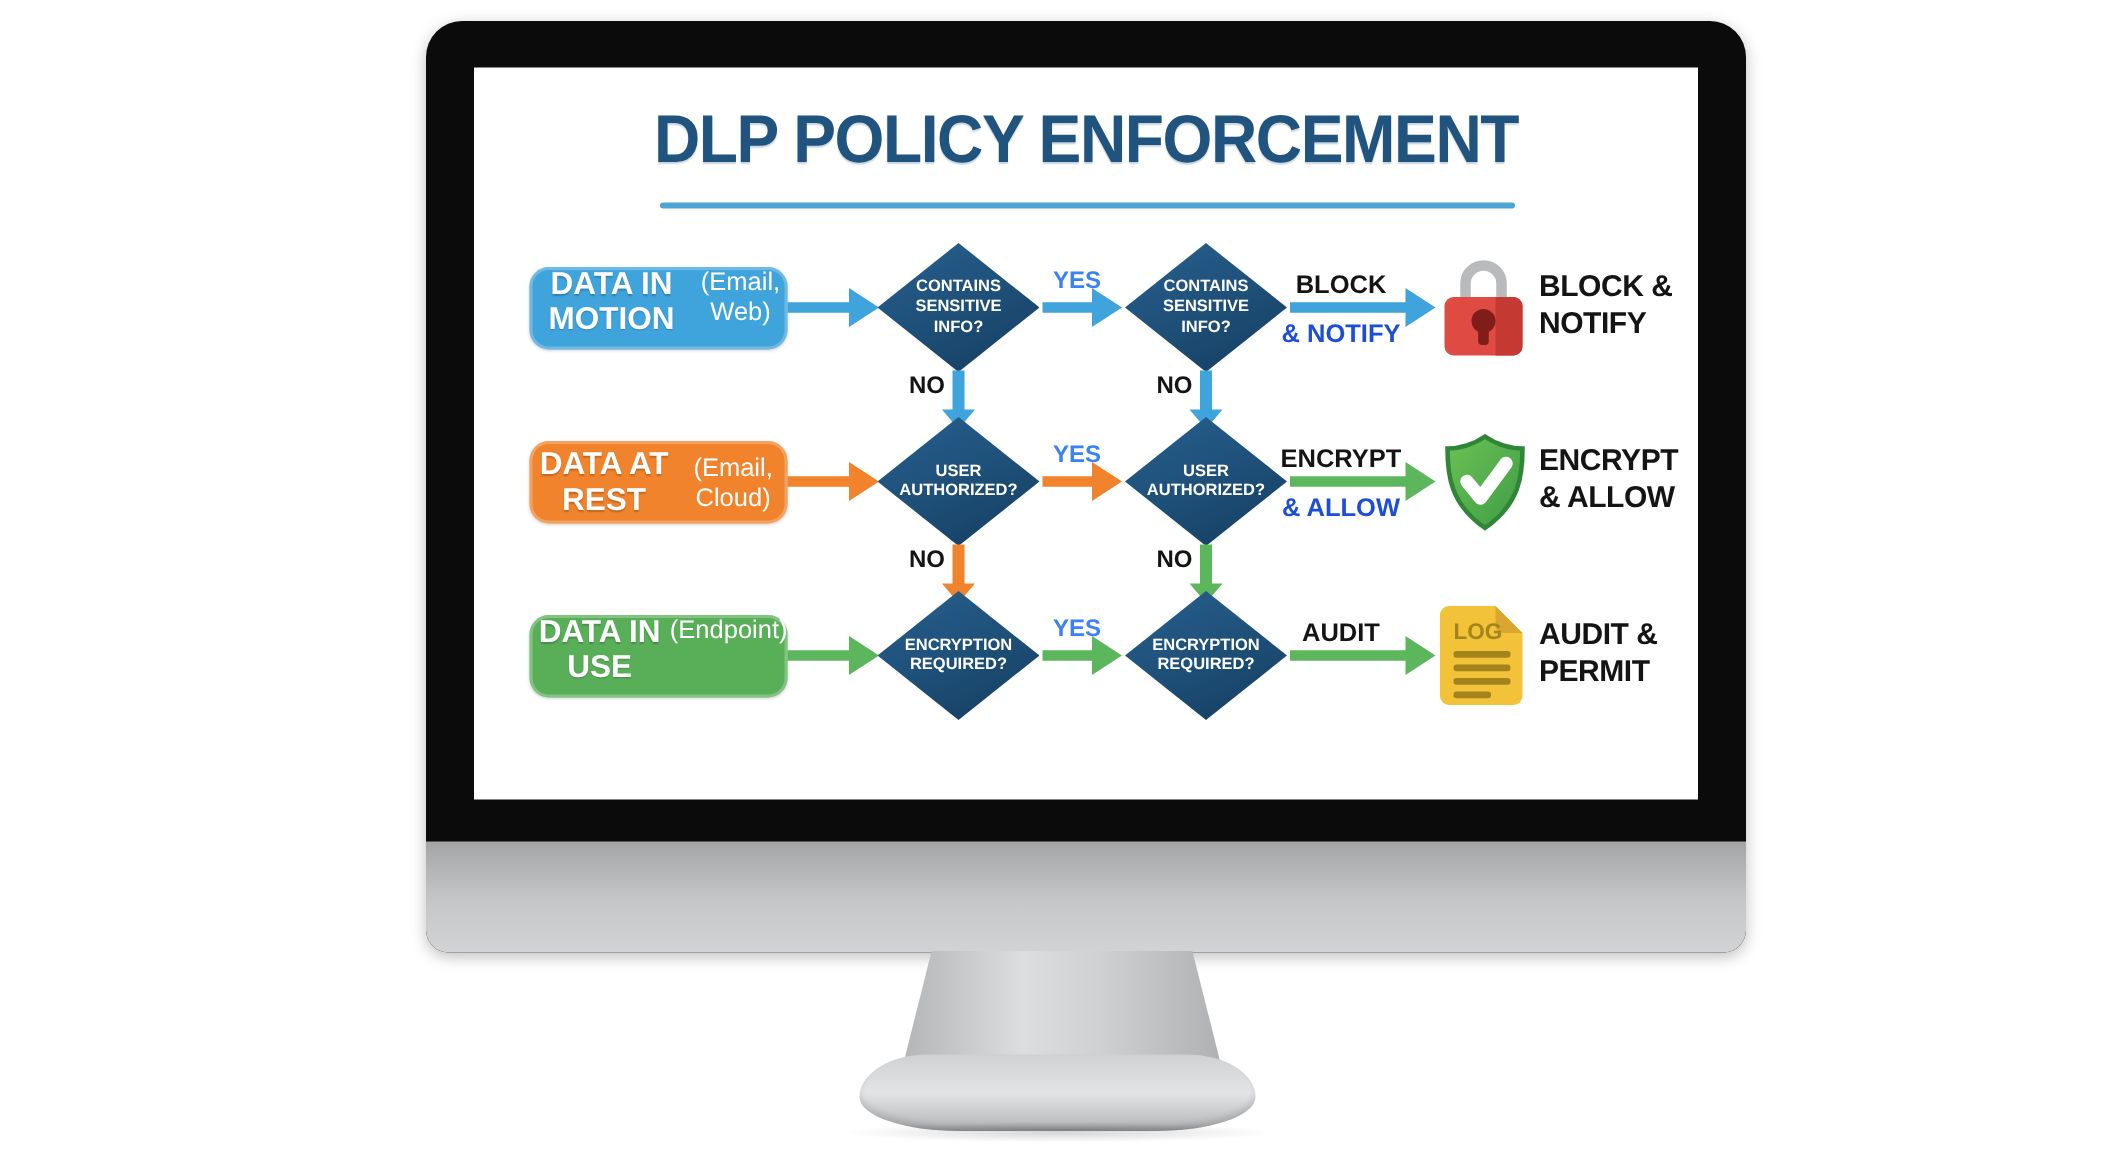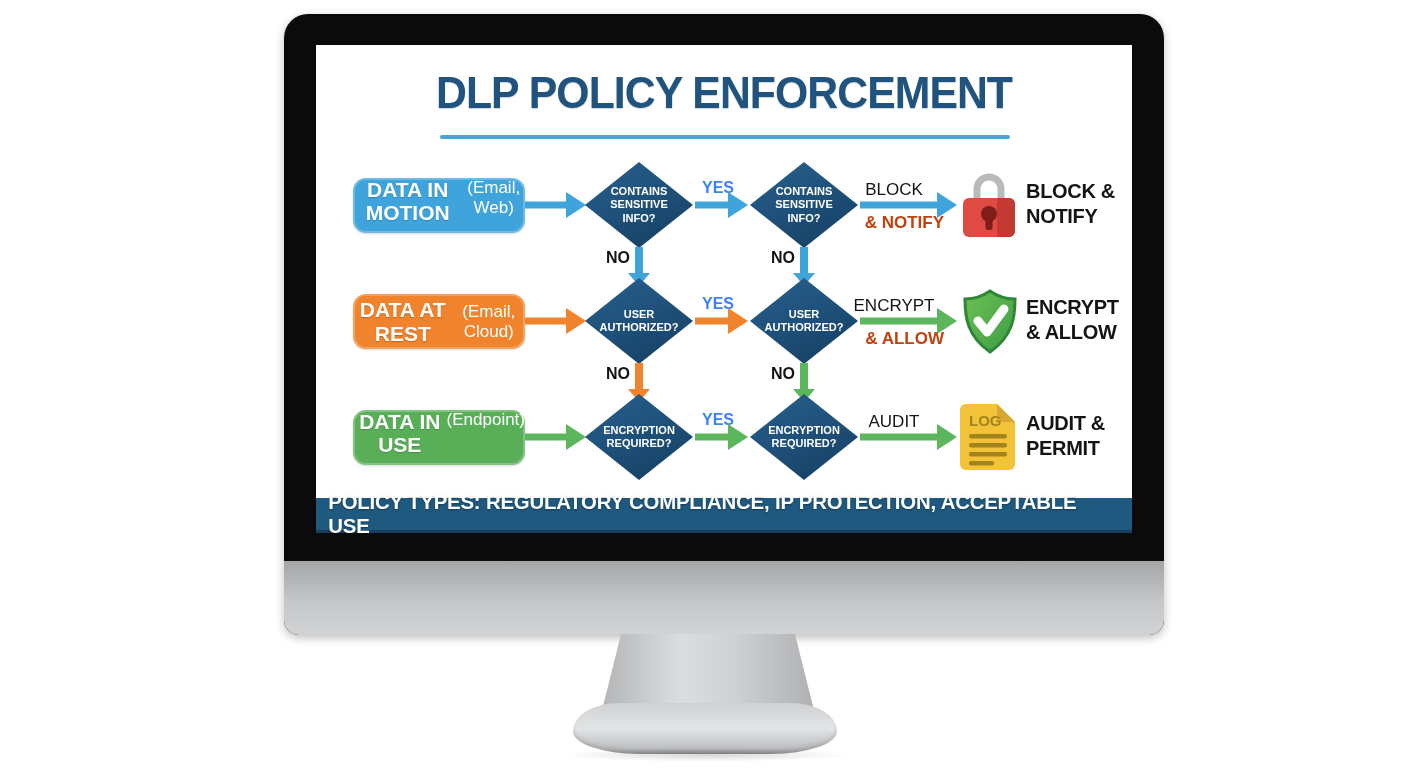--- a/index.html
+++ b/index.html
@@ -58,23 +58,23 @@
   .h-arrow .head { position:absolute; right:0; top:50%; transform:translateY(-50%);
                    width:0; height:0; border-top:13px solid transparent;
                    border-bottom:13px solid transparent; border-left:20px solid var(--ac); }
   .arrow-source { left:209px; width:61px; }
   .arrow-yes    { left:379px; width:53px; }
   .arrow-result { left:544px; width:97px; }
 
   .yes-label { position:absolute; left:372px; top:-26px; width:60px; text-align:center;
                font-size:16px; font-weight:800; color:#3b82f6; }
   .action-top    { position:absolute; left:528px; top:-25px; width:100px; text-align:center;
-                   font-size:17px; font-weight:400; color:#141414; }
-  .action-bottom { position:absolute; left:528px; top:8px;  width:100px; text-align:right;
-                   font-size:17px; font-weight:800; color:#c2410c; }
+                   font-size:17px; font-weight:700; color:#141414; }
+  .action-bottom { position:absolute; left:528px; top:8px;  width:100px; text-align:center;
+                   font-size:17px; font-weight:800; color:#1d4ed8; }
   .no-label { position:absolute; width:50px; text-align:right; top:44px;
               font-size:16px; font-weight:800; color:#141414; }
   .no-label.n1 { left:264px; }
   .no-label.n2 { left:429px; }
   .v-arrow { position:absolute; top:42px; width:24px; height:39px; }
   .v-arrow.n1 { left:311px; }
   .v-arrow.n2 { left:476px; }
   .v-arrow .shaft { position:absolute; top:0; left:50%; transform:translateX(-50%);
                     width:8px; height:calc(100% - 12px); background:var(--ac); }
   .v-arrow .head { position:absolute; bottom:0; left:50%; transform:translateX(-50%);
@@ -242,22 +242,19 @@
           <rect x="9" y="30" width="38" height="4.5" rx="2" fill="#a3841c"></rect>
           <rect x="9" y="39" width="38" height="4.5" rx="2" fill="#a3841c"></rect>
           <rect x="9" y="48" width="38" height="4.5" rx="2" fill="#a3841c"></rect>
           <rect x="9" y="57" width="25" height="4.5" rx="2" fill="#a3841c"></rect>
         </svg>
       </div>
       <div class="result-text">AUDIT &amp;
 PERMIT</div>
     </div>
 
-    <div class="footer-bar" style="background: rgb(32, 89, 127);">
-      <span class="footer-text">POLICY TYPES: REGULATORY COMPLIANCE, IP PROTECTION, ACCEPTABLE USE</span>
-    </div>
 
   </div>
   <div class="chin"></div>
 </div>
 <div class="stand-neck"></div>
 <div class="stand-base"></div>
 <div class="base-shadow"></div>
 
 </body></html>

